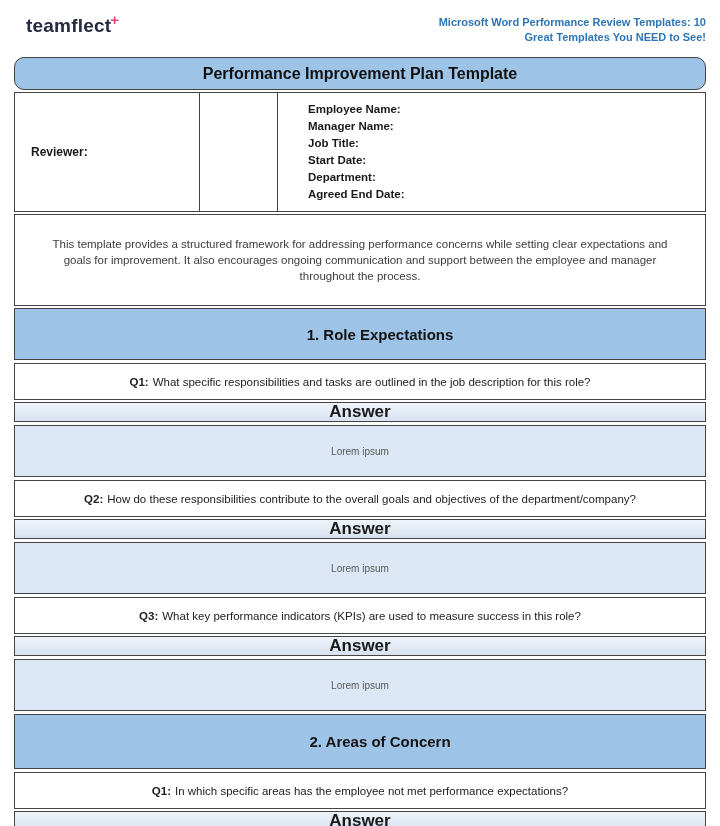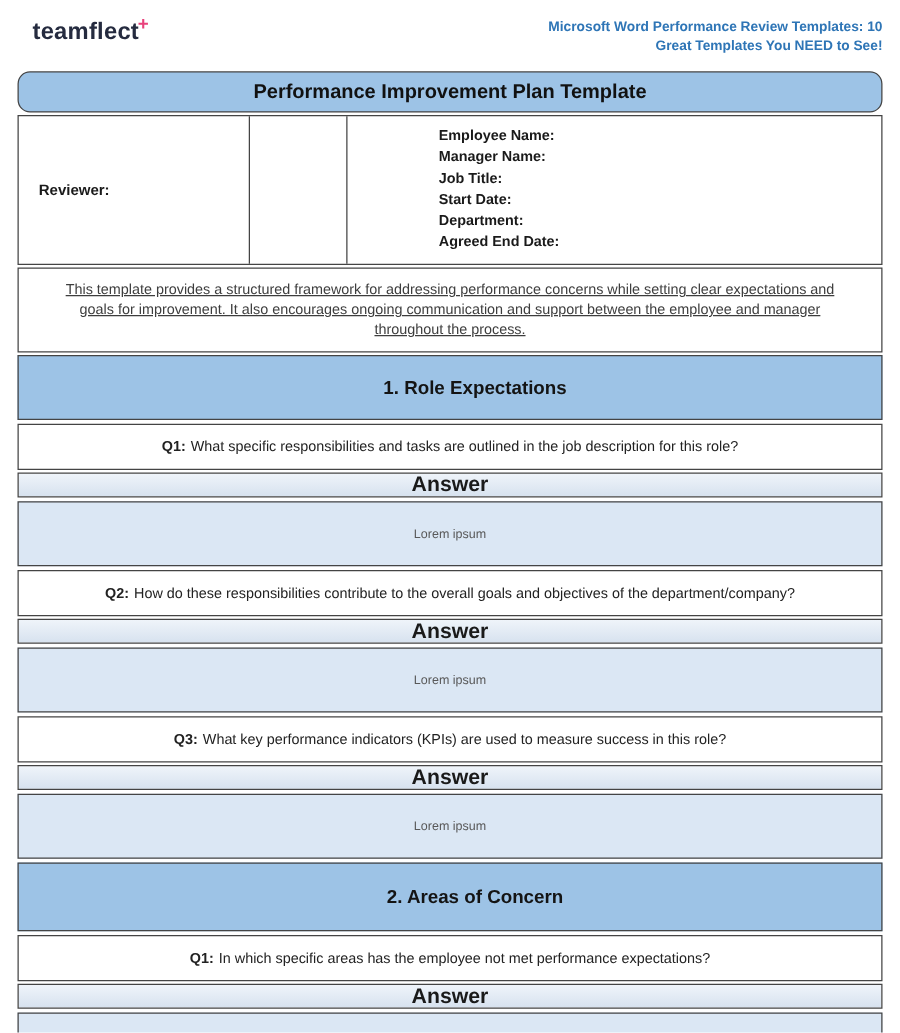--- a/index.html
+++ b/index.html
@@ -25,25 +25,25 @@
                font-size:16px; font-weight:bold; color:#111;border-radius:10px; }
 
   .info-row { height:120px; display:flex; }
   .info-col1 { width:185px; border-right:1px solid #444; display:flex;
                align-items:center; padding-left:16px;
                font-size:12px; font-weight:bold; color:#1a1a1a; }
   .info-col2 { width:78px; border-right:1px solid #444; }
   .info-col3 { flex:1; display:flex; flex-direction:column; justify-content:center;
                padding-left:30px; }
   .info-col3 .fld { font-size:11.5px; font-weight:bold; color:#1a1a1a;
-                    line-height:17px;margin-left:43px; }
+                    line-height:17px; }
 
-  .desc-row { height:68px; display:flex; align-items:center; justify-content:center;
+  .desc-row { height:92px; display:flex; align-items:center; justify-content:center;
               padding:0 34px; text-align:center;
-              font-size:11.5px; color:#3d3d3d; line-height:16px;text-decoration:underline; }
+              font-size:11.5px; color:#3d3d3d; line-height:16px; }
 
   .section-bar { height:52px; background:#9dc3e6; display:flex;
                  align-items:center; justify-content:center;
                  font-size:15px; font-weight:bold; color:#141414;padding-left:40px; }
   .section-bar.s2 { height:55px; }
 
   .q-row { height:37px; display:flex; align-items:center; justify-content:center;
            font-size:11.5px; color:#222; text-align:center; }
   .q-row b { margin-right:4px; }
 

